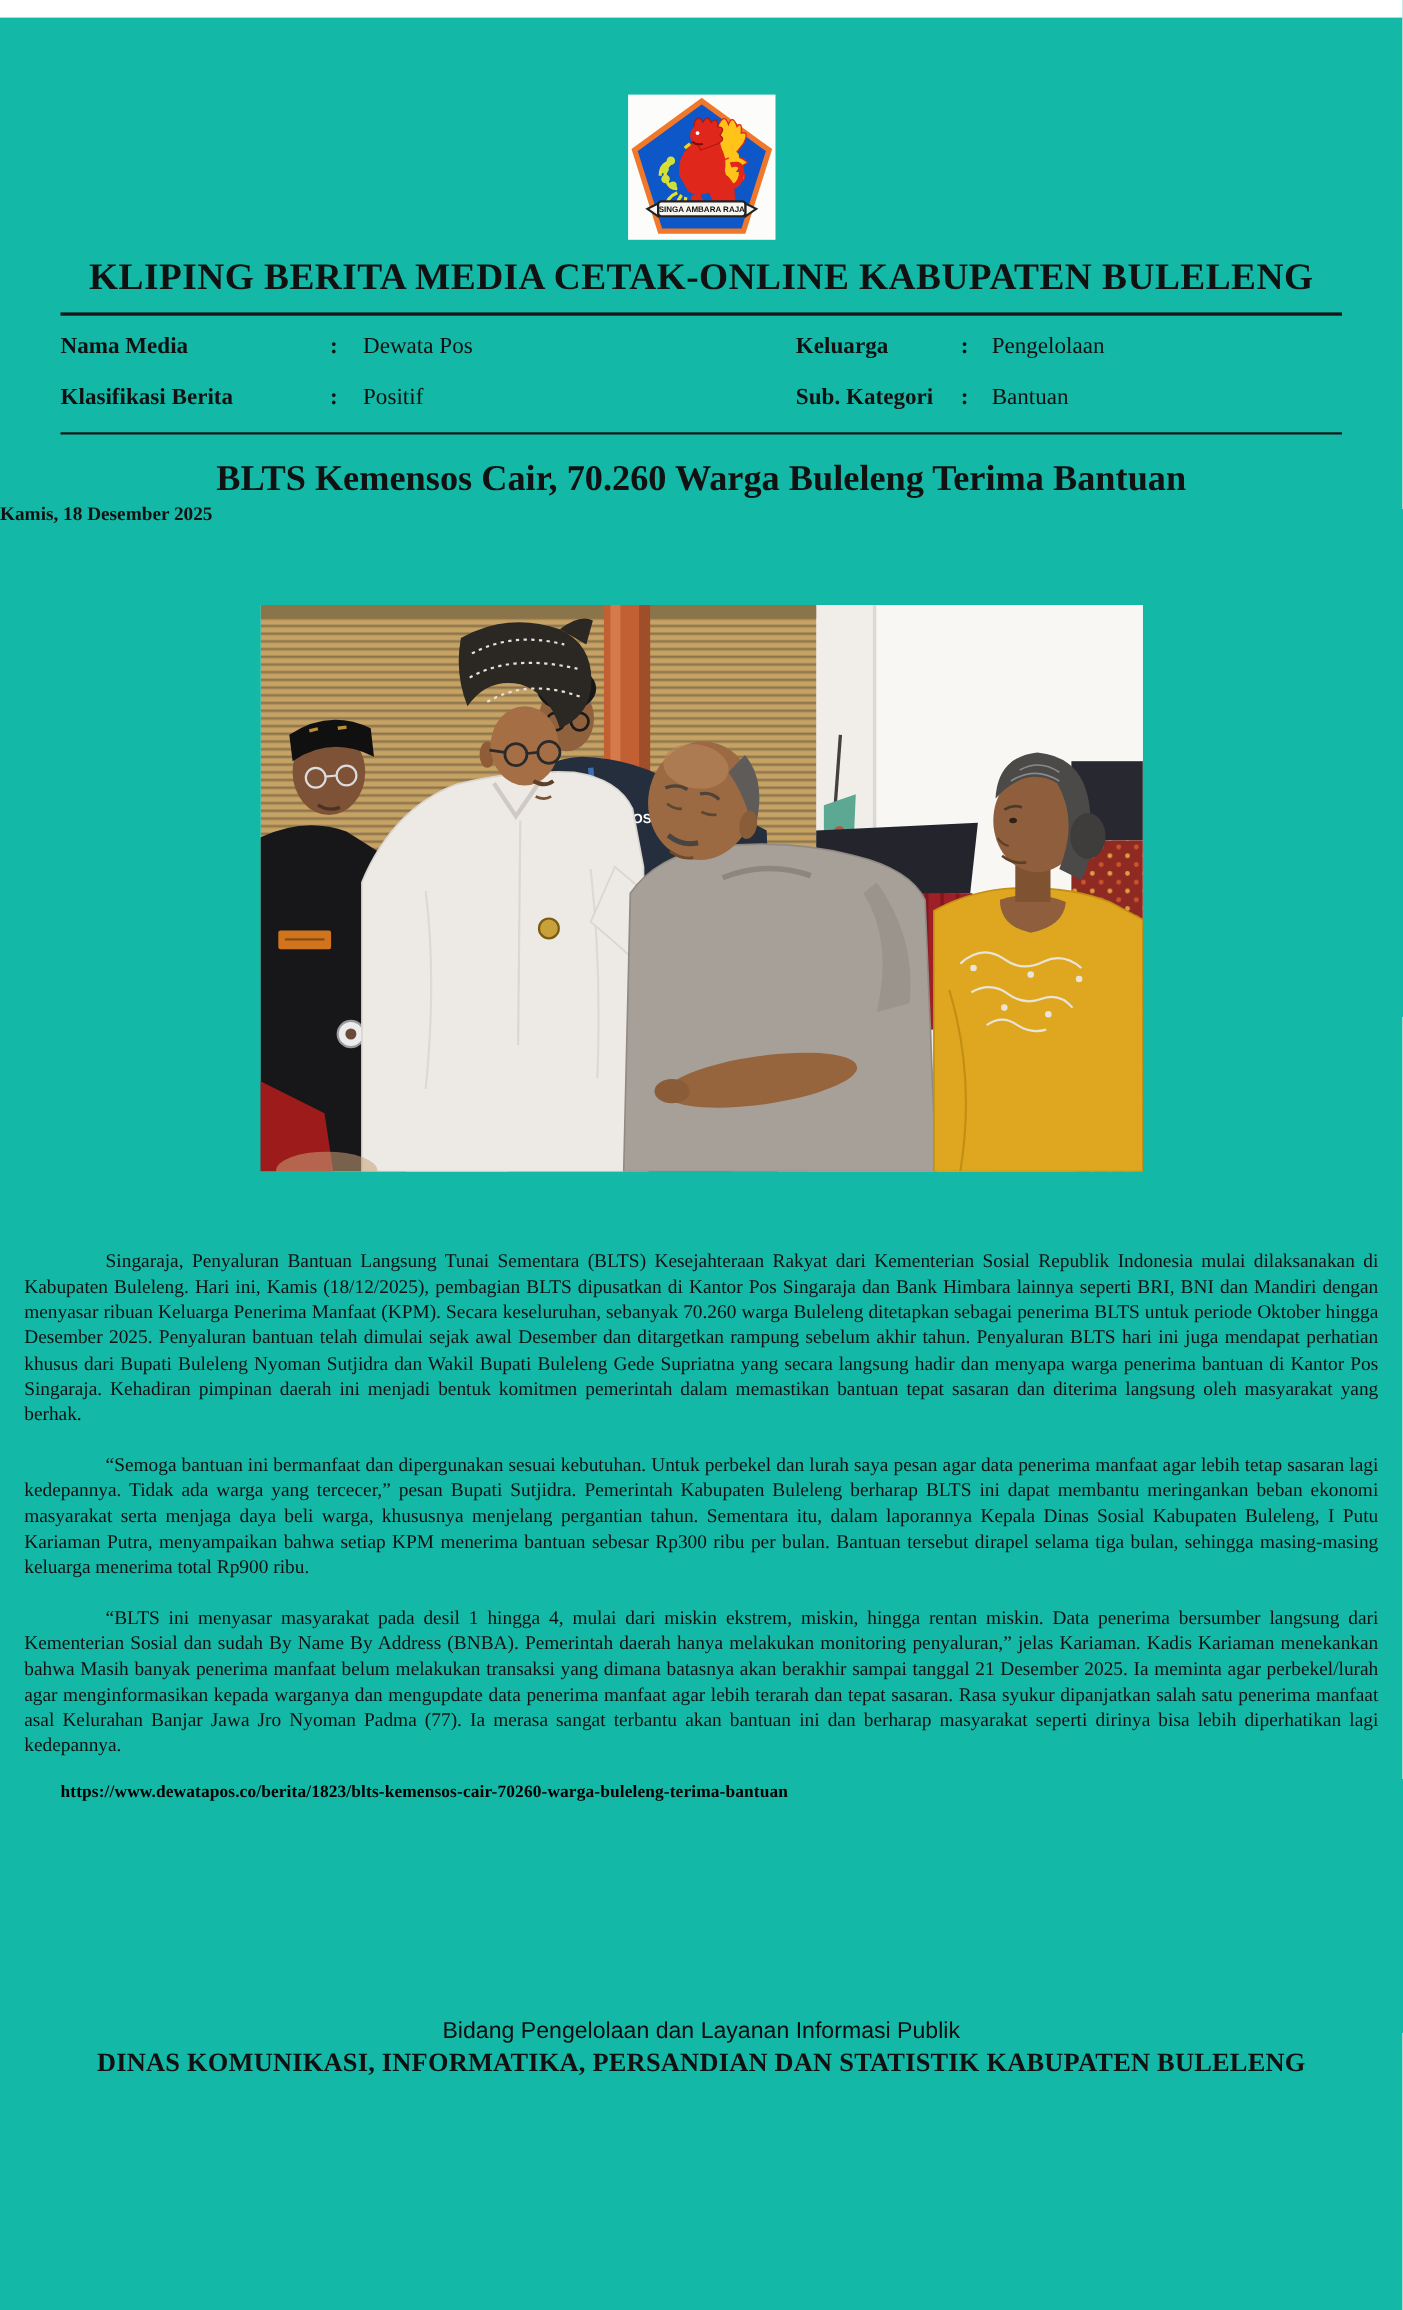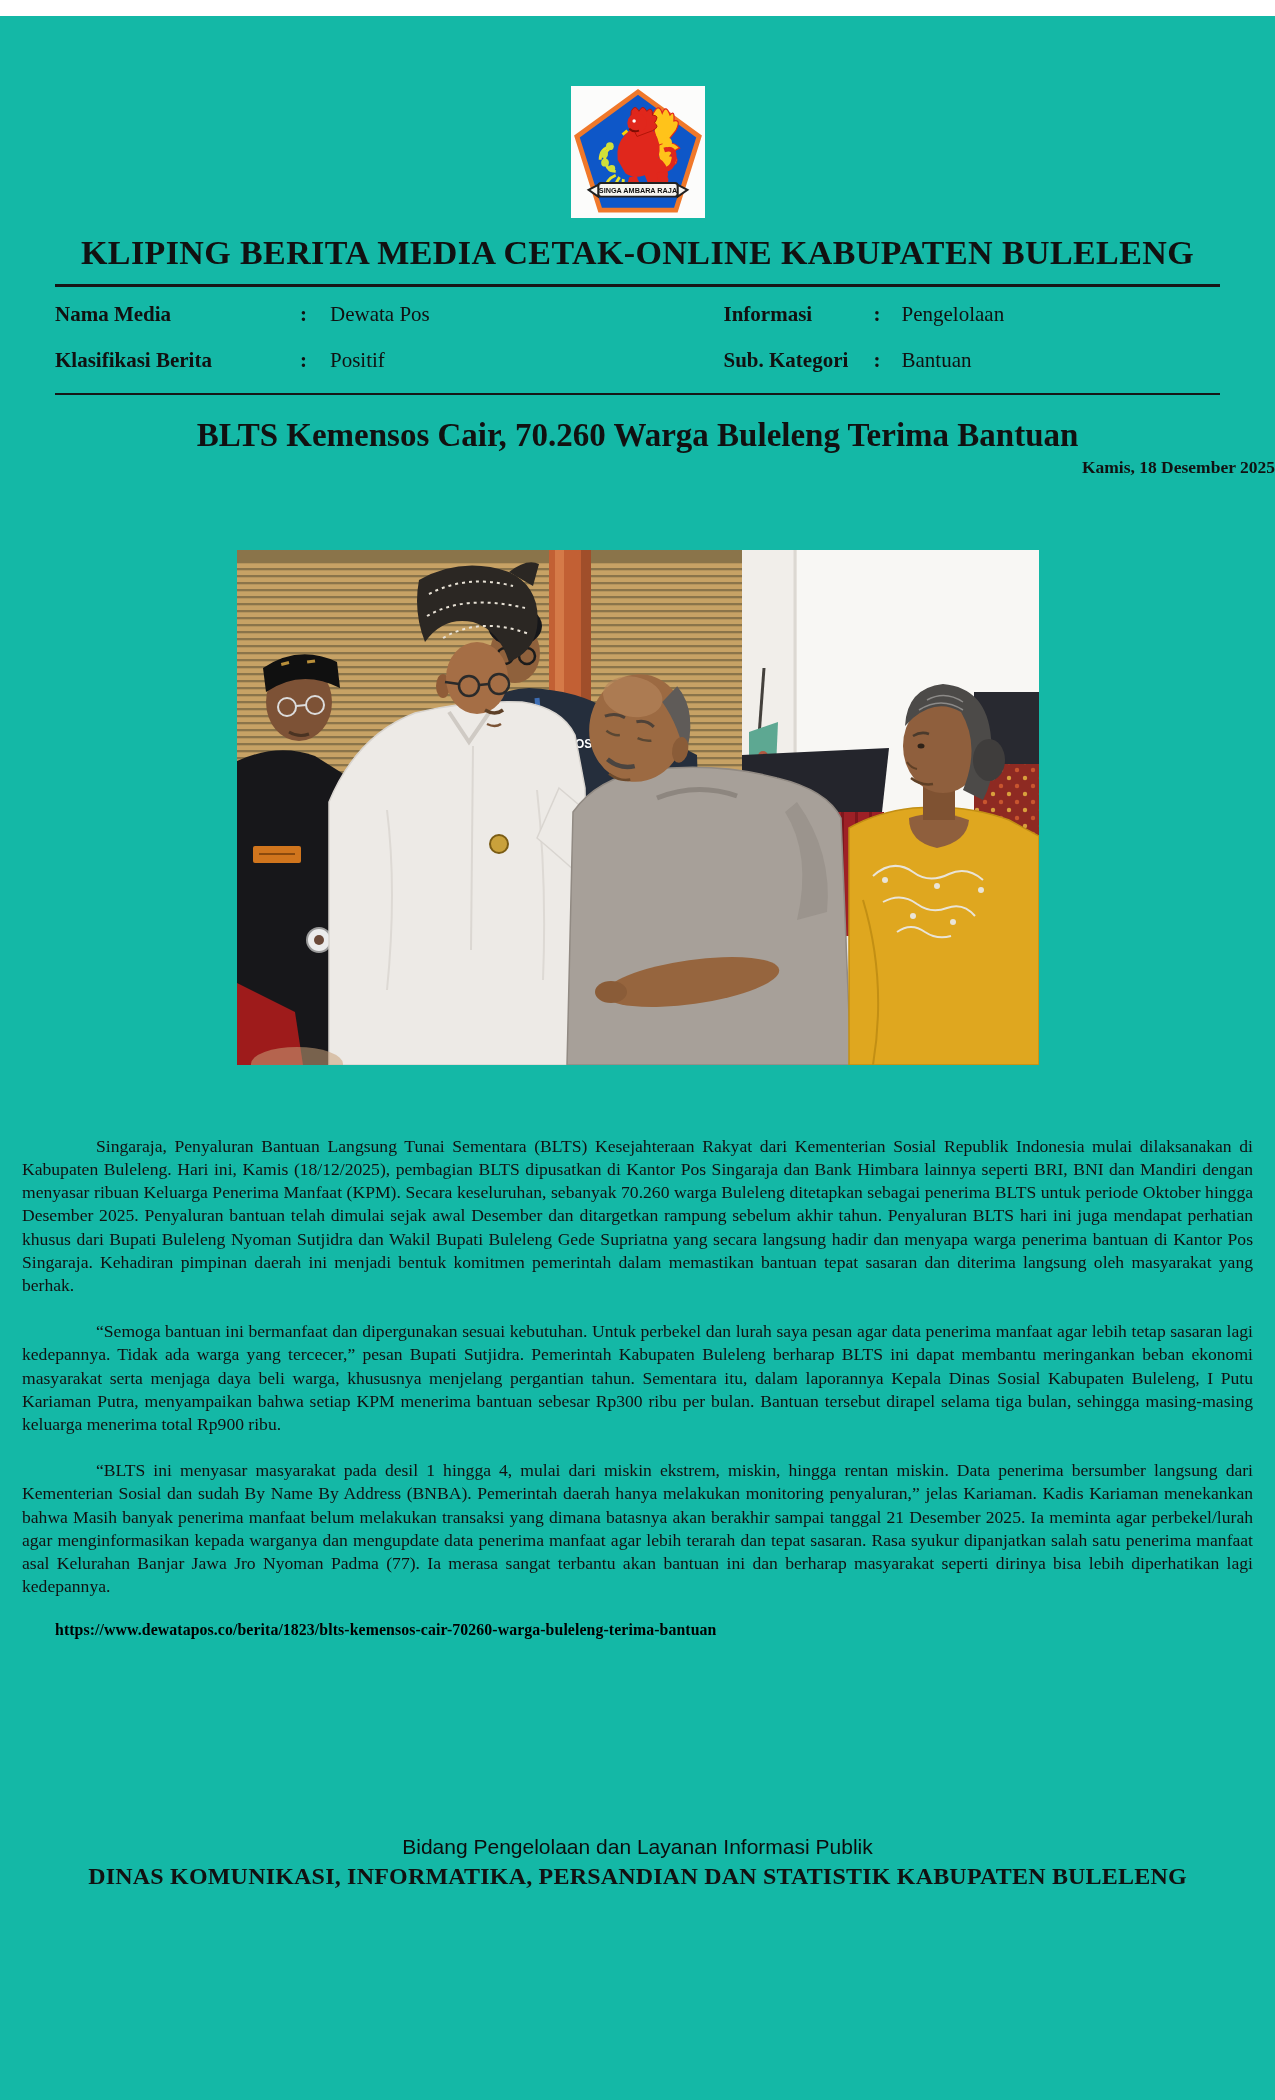--- a/index.html
+++ b/index.html
@@ -23,21 +23,21 @@
   .meta-col{display:grid;grid-template-rows:34px 34px;row-gap:12px;align-items:center;}
   .meta-row{display:grid;align-items:center;font-size:21px;}
   .meta-col.left .meta-row{grid-template-columns:245px 30px auto;}
   .meta-col.right{padding-left:86px;}
   .meta-col.right .meta-row{grid-template-columns:150px 28px auto;}
   .meta-label{font-weight:bold;}
   .meta-sep{font-weight:bold;}
   .meta-value{font-weight:normal;}
   
   h2.article-title{margin:22px 30px 0 30px;text-align:center;font-size:33px;font-weight:bold;line-height:1.1;}
-  .article-date{text-align:right;font-size:17.5px;font-weight:bold;margin-top:3px;}
+  .article-date{text-align:left;font-size:17.5px;font-weight:bold;margin-top:3px;}
   
   figure.photo{margin:72px auto 0 auto;width:802px;height:515px;padding:0;}
   figure.photo svg{display:block;width:802px;height:515px;}
   
   .body-text{margin-top:70px;padding:0 22px;font-size:17.6px;line-height:23.2px;text-align:justify;}
   .body-text p{margin:0 0 23px 0;text-indent:74px;}
   
   .source-url{display:block;padding:0 55px;font-size:15.8px;font-weight:bold;color:#000;
     text-decoration:none;margin-top:12px;letter-spacing:.1px;cursor:pointer;}
   
@@ -109,21 +109,21 @@
         <span class="meta-value">Dewata Pos</span>
       </div>
       <div class="meta-row">
         <span class="meta-label">Klasifikasi Berita</span>
         <span class="meta-sep">:</span>
         <span class="meta-value">Positif</span>
       </div>
     </div>
     <div class="meta-col right">
       <div class="meta-row">
-        <span class="meta-label">Informasi</span>
+        <span class="meta-label">Keluarga</span>
         <span class="meta-sep">:</span>
         <span class="meta-value">Pengelolaan</span>
       </div>
       <div class="meta-row">
         <span class="meta-label">Sub. Kategori</span>
         <span class="meta-sep">:</span>
         <span class="meta-value">Bantuan</span>
       </div>
     </div>
   </div>

